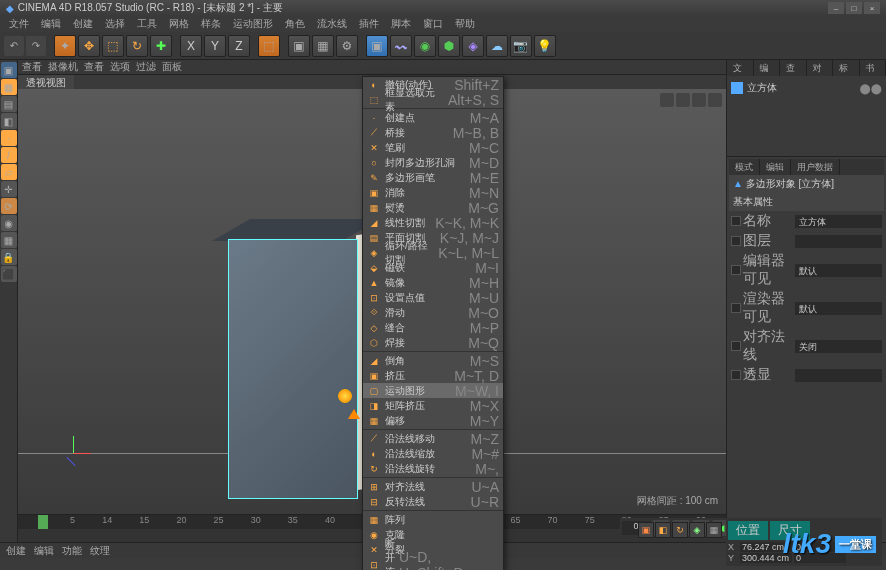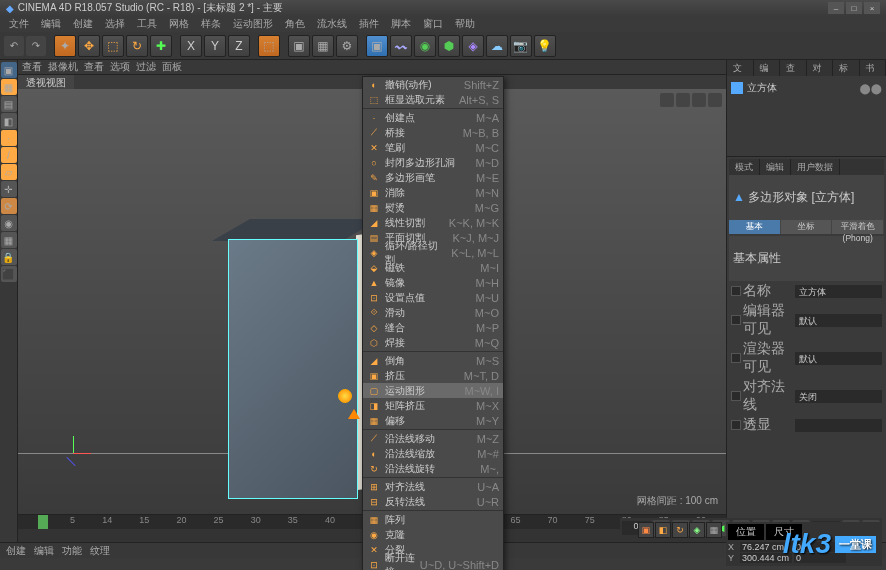--- a/index.html
+++ b/index.html
@@ -52,38 +52,38 @@
 .right-panel { width: 160px; background: #383838; border-left: 1px solid #222; display: flex; flex-direction: column; }
 .rp-tabs { height: 16px; background: #333; display: flex; font-size: 9px; }
 .rp-tab { padding: 2px 6px; color: #aaa; border-right: 1px solid #222; cursor: pointer; }
 .obj-tree { height: 80px; background: #3a3a3a; padding: 4px; font-size: 10px; }
 .obj-item { display: flex; align-items: center; gap: 4px; color: #ccc; padding: 1px 0; }
 .obj-icon { width: 12px; height: 12px; background: #5af; display: inline-block; }
 .attr-panel { flex: 1; background: #3a3a3a; border-top: 1px solid #222; padding: 2px; font-size: 9px; overflow: hidden; }
 .attr-tabs { display: flex; height: 14px; background: #555; margin-bottom: 2px; }
 .attr-tab { flex: 1; text-align: center; padding: 1px 2px; font-size: 8.5px; color: #ccc; cursor: pointer; border-right: 1px solid #444; }
 .attr-tab.active { background: #4a7aaa; color: #fff; }
-.attr-header { color: #ccc; padding: 14px 4px; background: #444; font-size: 12px; }
+.attr-header { color: #ccc; padding: 2px 4px; background: #444; font-size: 10px; }
 .attr-row { display: flex; align-items: center; padding: 1px 2px; gap: 2px; }
 .attr-label { width: 50px; color: #aaa; font-size: 14px; }
 .attr-val { flex: 1; background: #2a2a2a; padding: 1px 4px; color: #ccc; font-size: 9px; height: 13px; }
 .attr-cb { width: 10px; height: 10px; background: #2a2a2a; border: 1px solid #555; }
 .context-menu { position: absolute; left: 362px; top: 76px; width: 142px; background: #4a4a4a; border: 1px solid #222; box-shadow: 2px 2px 6px rgba(0,0,0,0.5); z-index: 100; font-size: 10px; }
 .ctx-item { display: flex; align-items: center; height: 15px; padding: 0 4px; color: #ccc; cursor: pointer; }
 .ctx-item.highlight { background: #6a6a6a; }
 .ctx-icon { width: 14px; height: 12px; display: flex; align-items: center; justify-content: center; font-size: 9px; }
 .ctx-label { flex: 1; padding-left: 4px; font-size: 10px; }
-.ctx-shortcut { color: #888; font-size: 11px; padding-left: 4px; }
+.ctx-shortcut { color: #888; font-size: 14px; padding-left: 4px; }
 .ctx-sep { height: 1px; background: #333; margin: 1px 0; }
 .transport { position: absolute; right: 4px; bottom: 32px; display: flex; gap: 2px; align-items: center; background: #333; padding: 2px; }
 .trans-btn { width: 18px; height: 16px; background: #444; border-radius: 2px; display: flex; align-items: center; justify-content: center; font-size: 9px; cursor: pointer; color: #ccc; }
 .trans-field { width: 28px; height: 14px; background: #2a2a2a; color: #ccc; font-size: 9px; text-align: center; }
 .coord-panel { position: absolute; right: 4px; bottom: 4px; width: 156px; background: #333; padding: 2px; font-size: 9px; }
 .coord-tabs { display: flex; gap: 2px; margin-bottom: 2px; }
-.coord-tab { padding: 1px 8px; background: #000000; color: #ccc; font-size: 10px; }
+.coord-tab { padding: 1px 8px; background: #0f766e; color: #ccc; font-size: 12px; }
 .coord-row { display: flex; align-items: center; gap: 2px; margin-bottom: 1px; }
 .coord-label { width: 10px; color: #aaa; }
 .coord-val { background: #2a2a2a; padding: 0 2px; color: #ccc; width: 52px; font-size: 9px; }
 .watermark { position: absolute; right: 10px; bottom: 10px; font-size: 28px; font-weight: bold; color: #4af; font-style: italic; z-index: 200; text-shadow: 1px 1px 2px #000; display: flex; align-items: center; }
 .wm-sub { font-size: 11px; color: #fff; background: #4af; padding: 1px 4px; margin-left: 4px; font-style: normal; }
 .btm-right-icons { position: absolute; right: 164px; bottom: 32px; display: flex; gap: 1px; }
 .bri { width: 16px; height: 16px; background: #444; border: 1px solid #222; display: flex; align-items: center; justify-content: center; font-size: 9px; }
 </style>
 </head>
 <body>
@@ -242,31 +242,31 @@
     </div>
     <div class="attr-panel">
       <div class="rp-tabs" id="attr-mode-tabs">
           <div class="rp-tab">模式</div>
           <div class="rp-tab">编辑</div>
           <div class="rp-tab">用户数据</div>
         </div>
       <div class="attr-header">
         <span style="color:#5af;">▲</span> <span>多边形对象 [立方体]</span>
       </div>
-      <div class="attr-tabs" id="attr-tabs">
-          <div class="attr-tab active">基本</div>
-          <div class="attr-tab">坐标</div>
-          <div class="attr-tab">平滑着色(Phong)</div>
-        </div>
       <div class="attr-header">基本属性</div>
       <div id="attr-rows">
           <div class="attr-row">
             <div class="attr-cb"></div>
             <div class="attr-label">名称</div>
             <div class="attr-val">立方体</div>
+          </div>
+          <div class="attr-row">
+            <div class="attr-cb"></div>
+            <div class="attr-label">图层</div>
+            <div class="attr-val"></div>
           </div>
           <div class="attr-row">
             <div class="attr-cb"></div>
             <div class="attr-label">编辑器可见</div>
             <div class="attr-val">默认</div>
           </div>
           <div class="attr-row">
             <div class="attr-cb"></div>
             <div class="attr-label">渲染器可见</div>
             <div class="attr-val">默认</div>

